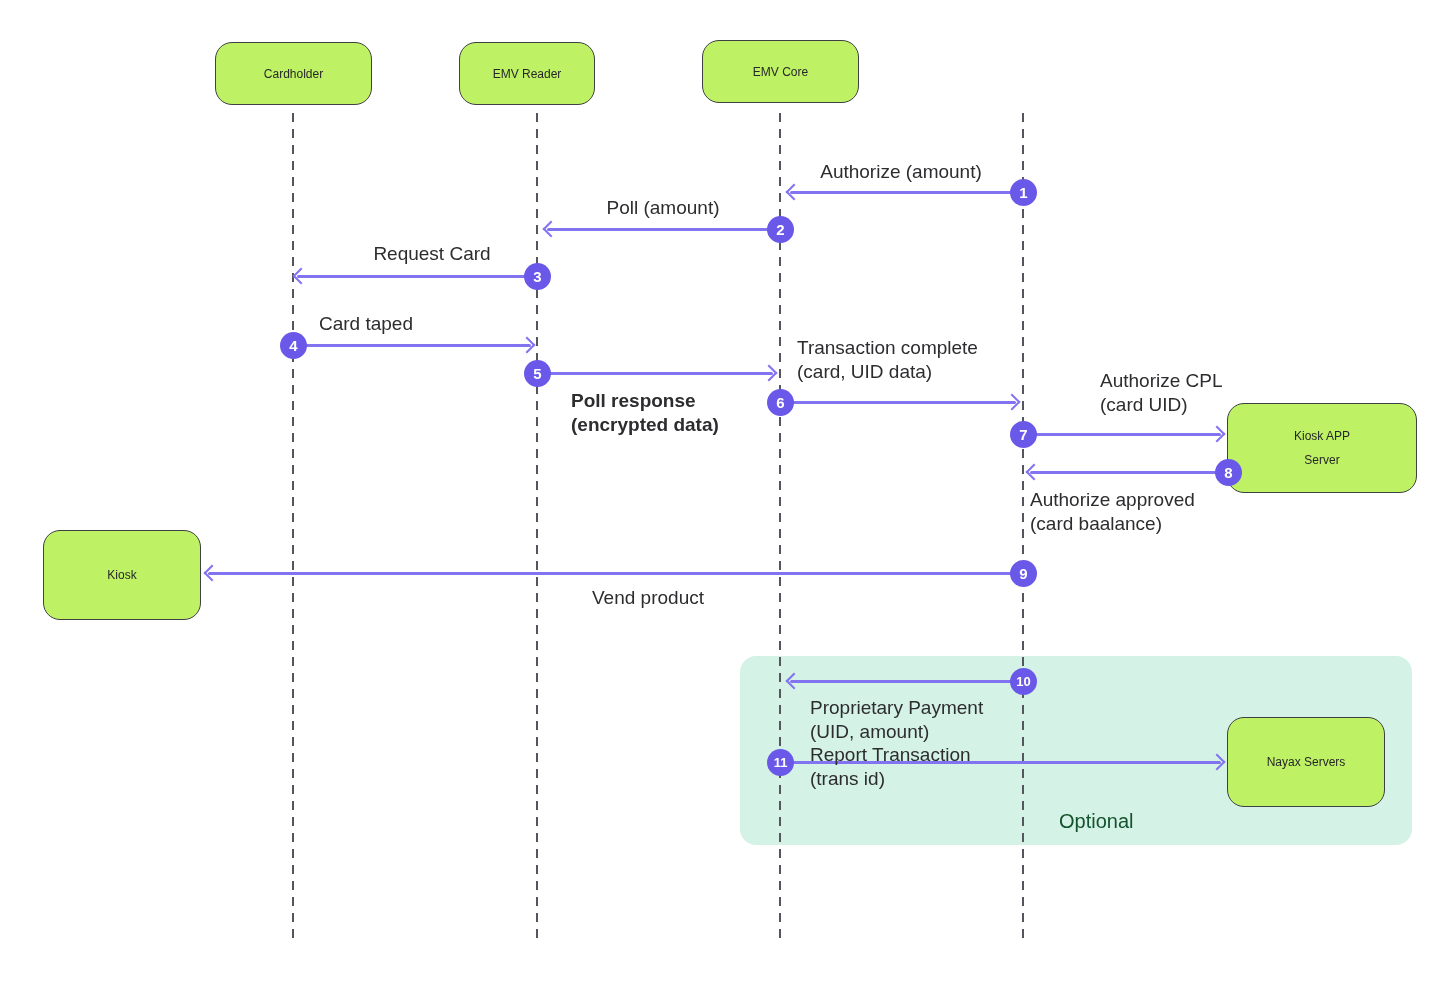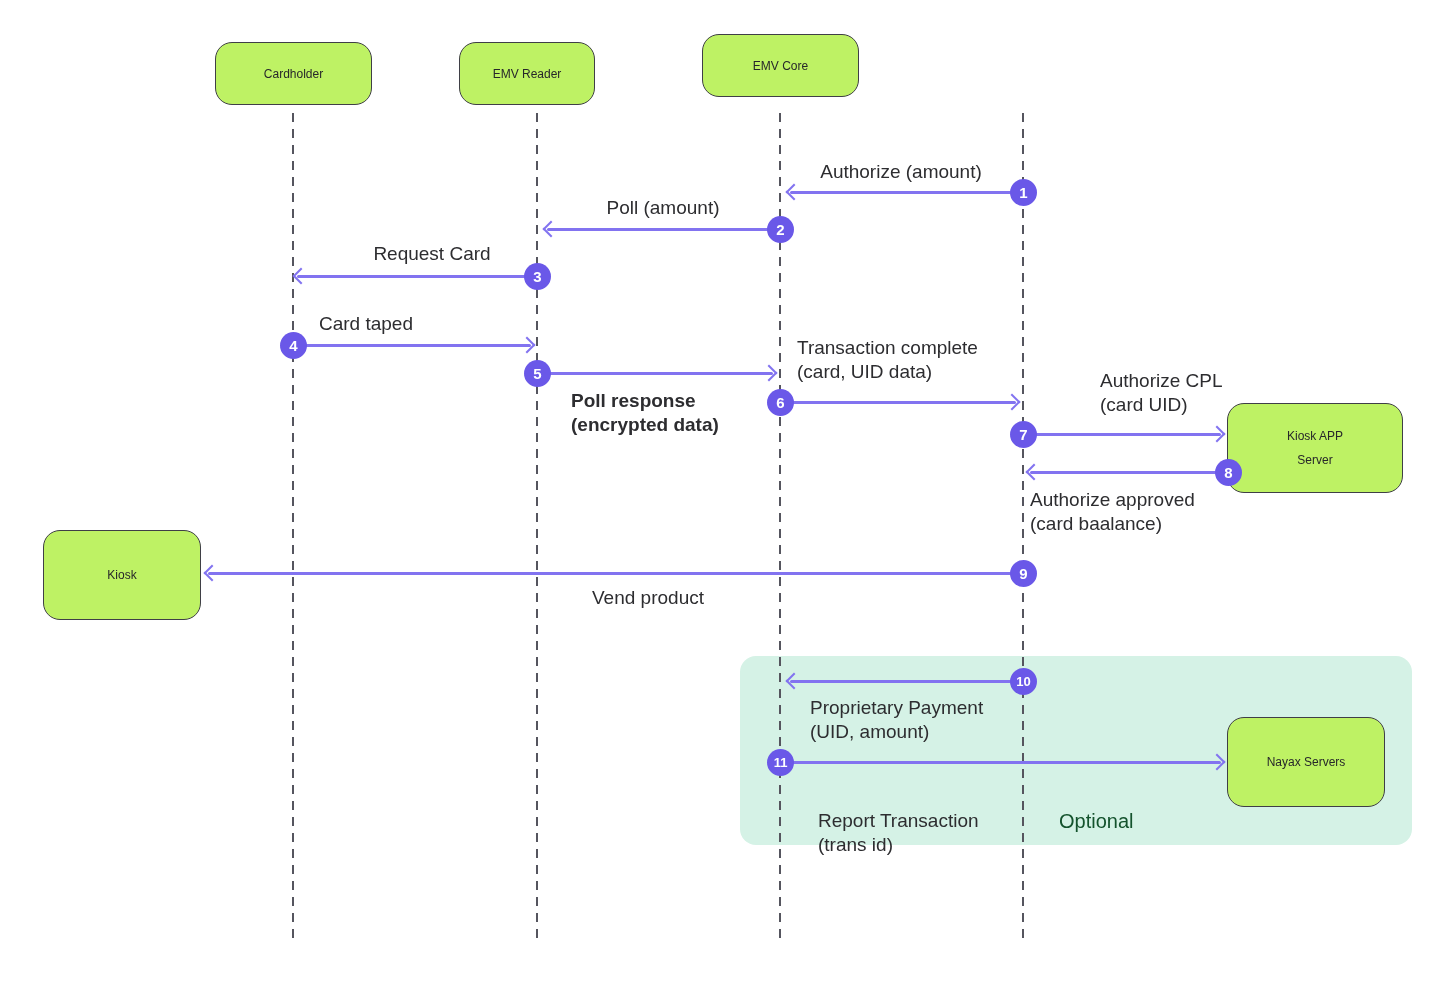--- a/index.html
+++ b/index.html
@@ -84,23 +84,23 @@
 
 <div id="diagram">
     <div class="optional-region" style="left: 740px; top: 656px; width: 672px; height: 189px;"></div>
     <div class="optional-label" style="left: 1044px; top: 810px;">Optional</div>
     <div class="lifeline" style="left: 292px; top: 113px; height: 832px;"></div>
     <div class="lifeline" style="left: 536px; top: 113px; height: 832px;"></div>
     <div class="lifeline" style="left: 779px; top: 113px; height: 832px;"></div>
     <div class="lifeline" style="left: 1022px; top: 113px; height: 832px;"></div>
     <div class="pbox" style="left: 215px; top: 42px; width: 157px; height: 63px;">Cardholder</div>
     <div class="pbox" style="left: 459px; top: 42px; width: 136px; height: 63px;">EMV Reader</div>
-    <div class="pbox" style="left: 702px; top: 34px; width: 157px; height: 63px;">EMV Core</div>
+    <div class="pbox" style="left: 702px; top: 40px; width: 157px; height: 63px;">EMV Core</div>
     <div class="pbox" style="left: 43px; top: 530px; width: 158px; height: 90px;">Kiosk</div>
-    <div class="pbox" style="left: 1227px; top: 403px; width: 176px; height: 90px;">Kiosk APP
+    <div class="pbox" style="left: 1227px; top: 403px; width: 190px; height: 90px;">Kiosk APP
 Server</div>
     <div class="pbox" style="left: 1227px; top: 717px; width: 158px; height: 90px;">Nayax Servers</div>
     <div class="arrow-line" style="left: 790px; top: 191px; width: 233px;"></div>
     <div class="arrow-head left" style="left: 788px; top: 186px;"></div>
     <div class="num-circle" style="left: 1010px; top: 179px;">1</div>
     <div class="msg-label center" style="left: 901px; top: 160px;">Authorize (amount)</div>
     <div class="arrow-line" style="left: 547px; top: 228px; width: 233px;"></div>
     <div class="arrow-head left" style="left: 545px; top: 223px;"></div>
     <div class="num-circle" style="left: 767px; top: 216px;">2</div>
     <div class="msg-label center" style="left: 663px; top: 196px;">Poll (amount)</div>
@@ -137,15 +137,15 @@
     <div class="num-circle" style="left: 1010px; top: 560px;">9</div>
     <div class="msg-label" style="left: 592px; top: 586px;">Vend product</div>
     <div class="arrow-line" style="left: 790px; top: 680px; width: 233px;"></div>
     <div class="arrow-head left" style="left: 788px; top: 675px;"></div>
     <div class="num-circle two-digit" style="left: 1010px; top: 668px;">10</div>
     <div class="msg-label" style="left: 810px; top: 696px;">Proprietary Payment
 (UID, amount)</div>
     <div class="arrow-line" style="left: 780px; top: 761px; width: 441px;"></div>
     <div class="arrow-head right" style="left: 1211px; top: 756px;"></div>
     <div class="num-circle two-digit" style="left: 767px; top: 749px;">11</div>
-    <div class="msg-label" style="left: 810px; top: 809px; margin-left: 8px;">Report Transaction
+    <div class="msg-label" style="left: 810px; top: 743px;">Report Transaction
 (trans id)</div>
   </div>
 
 </body></html>

